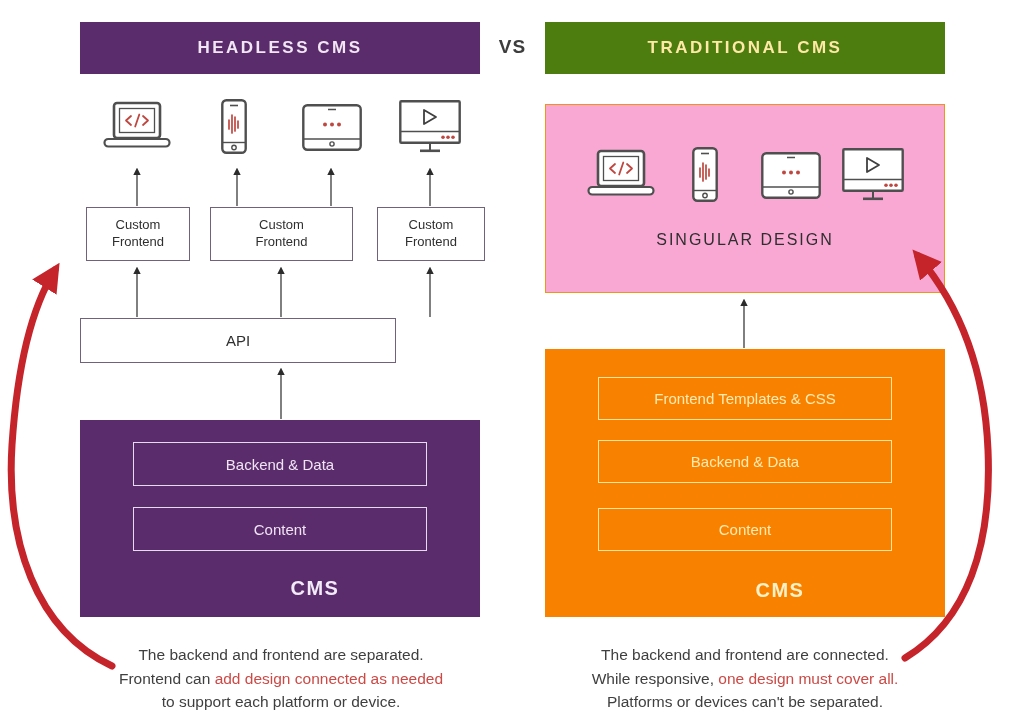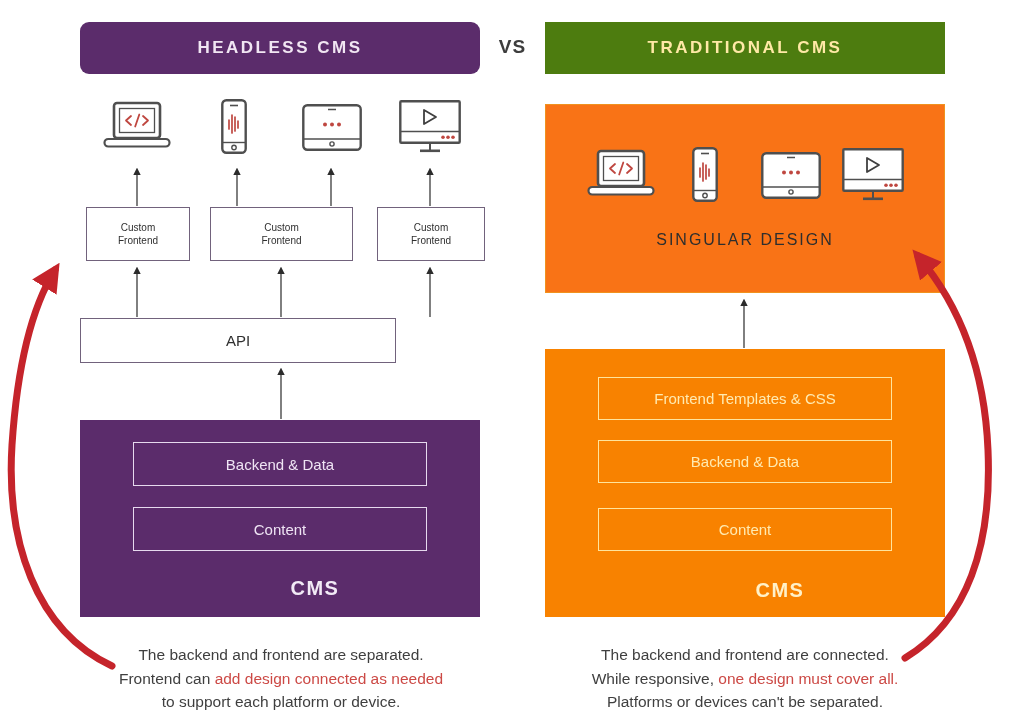--- a/index.html
+++ b/index.html
@@ -4,31 +4,31 @@
 <style>
   html,body { margin:0; padding:0; background:#ffffff; }
   .canvas {
     position:relative; width:1024px; height:723px; background:#ffffff;
     font-family:"Liberation Sans", sans-serif; overflow:hidden;
   }
   
   .hdr { position:absolute; top:22px; height:52px; width:400px;
     display:flex; align-items:center; justify-content:center;
     font-size:17px; font-weight:bold; letter-spacing:2.5px; }
-  .hdr-left  { left:80px;  background:#5b2c6b; color:#f1e6f3;border-radius:9px; }
+  .hdr-left  { left:80px;  background:#5b2c6b; color:#f1e6f3; }
   .hdr-right { left:545px; background:#4d7c0f; color:#ffe9a6; }
   .vs { position:absolute; top:36px; left:482px; width:61px; text-align:center;
     font-size:19px; font-weight:bold; color:#3d3d3d; letter-spacing:1px; }
   
   .icon { position:absolute; }
   
   .cf-box { position:absolute; top:207px; height:54px; box-sizing:border-box;
     border:1px solid #71627c; background:#fff;
     display:flex; flex-direction:column; align-items:center; justify-content:center;
-    font-size:10px; color:#2f2f2f; line-height:1.3; }
+    font-size:13px; color:#2f2f2f; line-height:1.3; }
   .cf1 { left:86px;  width:104px; }
   .cf2 { left:210px; width:143px; }
   .cf3 { left:377px; width:108px; }
   
   .api-box { position:absolute; left:80px; top:318px; width:316px; height:45px;
     box-sizing:border-box; border:1px solid #71627c; background:#fff;
     display:flex; align-items:center; justify-content:center;
     font-size:15px; color:#2f2f2f; }
   
   .cms-left  { position:absolute; left:80px;  top:420px; width:400px; height:197px; background:#5b2c6b; }
@@ -36,21 +36,21 @@
   .layer { position:absolute; left:53px; width:294px; height:44px; box-sizing:border-box;
     display:flex; align-items:center; justify-content:center; font-size:15px; }
   .cms-left  .layer { border:1px solid #e6daee; color:#efe4f4; }
   .cms-right .layer { border:1px solid #ffe49c; color:#ffeab0; height:43px; }
   .cms-label { position:absolute; left:0; width:100%; text-align:center;
     font-size:20px; letter-spacing:1.5px; font-weight:bold;margin-left:35px; }
   .cms-left  .cms-label { bottom:17px; color:#f2eaf6; }
   .cms-right .cms-label { bottom:15px; color:#fff1c8; }
   
   .singular { position:absolute; left:545px; top:104px; width:400px; height:189px;
-    box-sizing:border-box; border:1px solid #f0921e; background:#f97316; }
+    box-sizing:border-box; border:1px solid #f0921e; background:#f9a8d4; }
   .sd-label { position:absolute; top:126px; left:0; width:100%; text-align:center;
     font-size:16px; letter-spacing:2px; color:#2e2e2e; }
   
   .caption { position:absolute; width:400px; top:643px; text-align:center;
     font-size:15.5px; color:#3f3f3f; line-height:23.5px; }
   .caption-left  { left:81px; }
   .caption-right { left:545px; }
   .red-text { color:#cc4945; }
   
   .overlay { position:absolute; left:0; top:0; width:1024px; height:723px; pointer-events:none; }

